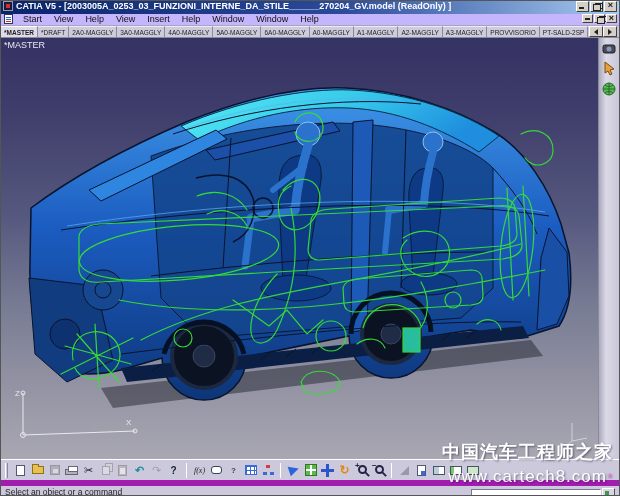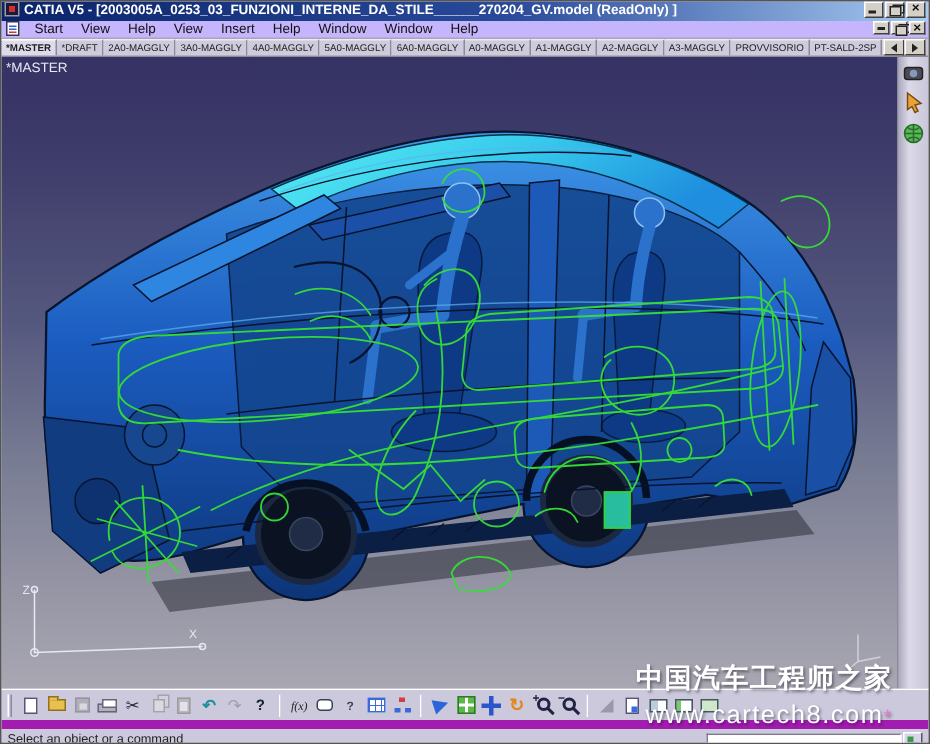--- a/index.html
+++ b/index.html
@@ -99,21 +99,21 @@
 
   
   .status-bar{height:17px;background:#ccc9dc;border-top:6px solid #a21caf;display:flex;align-items:center;
     font-size:8.5px;color:#222;padding:0 4px;position:relative;}
   .cmd-wrap{position:absolute;right:4px;top:2px;display:flex;align-items:center;}
   .cmd-input{width:130px;height:12px;border:1px solid;border-color:#7a7890 #fff #fff #7a7890;background:#fff;font-size:8px;padding:0 2px;outline:none;}
   .cmd-ico{width:13px;height:13px;margin-left:1px;background:#d8d6e6;border:1px solid;border-color:#fff #555 #555 #fff;position:relative;}
   .cmd-ico::after{content:"";position:absolute;left:2px;top:2px;width:4px;height:4px;background:#3a9a4a;box-shadow:4px 4px 0 #3a6ad8;}
 
   
-  .wm{position:absolute;right:24px;text-align:right;color:#fff;z-index:50;pointer-events:none;
+  .wm{position:absolute;right:6px;text-align:right;color:#fff;z-index:50;pointer-events:none;
     font-family:"DejaVu Sans",sans-serif;text-shadow:1px 1px 2px rgba(20,20,40,.5);margin-left:39px;}
   .wm1{bottom:31px;font-size:18px;font-weight:bold;letter-spacing:1px;}
   .wm2{bottom:8px;font-size:17px;letter-spacing:1px;}
   .wm-star{color:#e87ad8;font-size:13px;}
 </style>
 </head>
 <body>
 
 <div class="screen">
 

